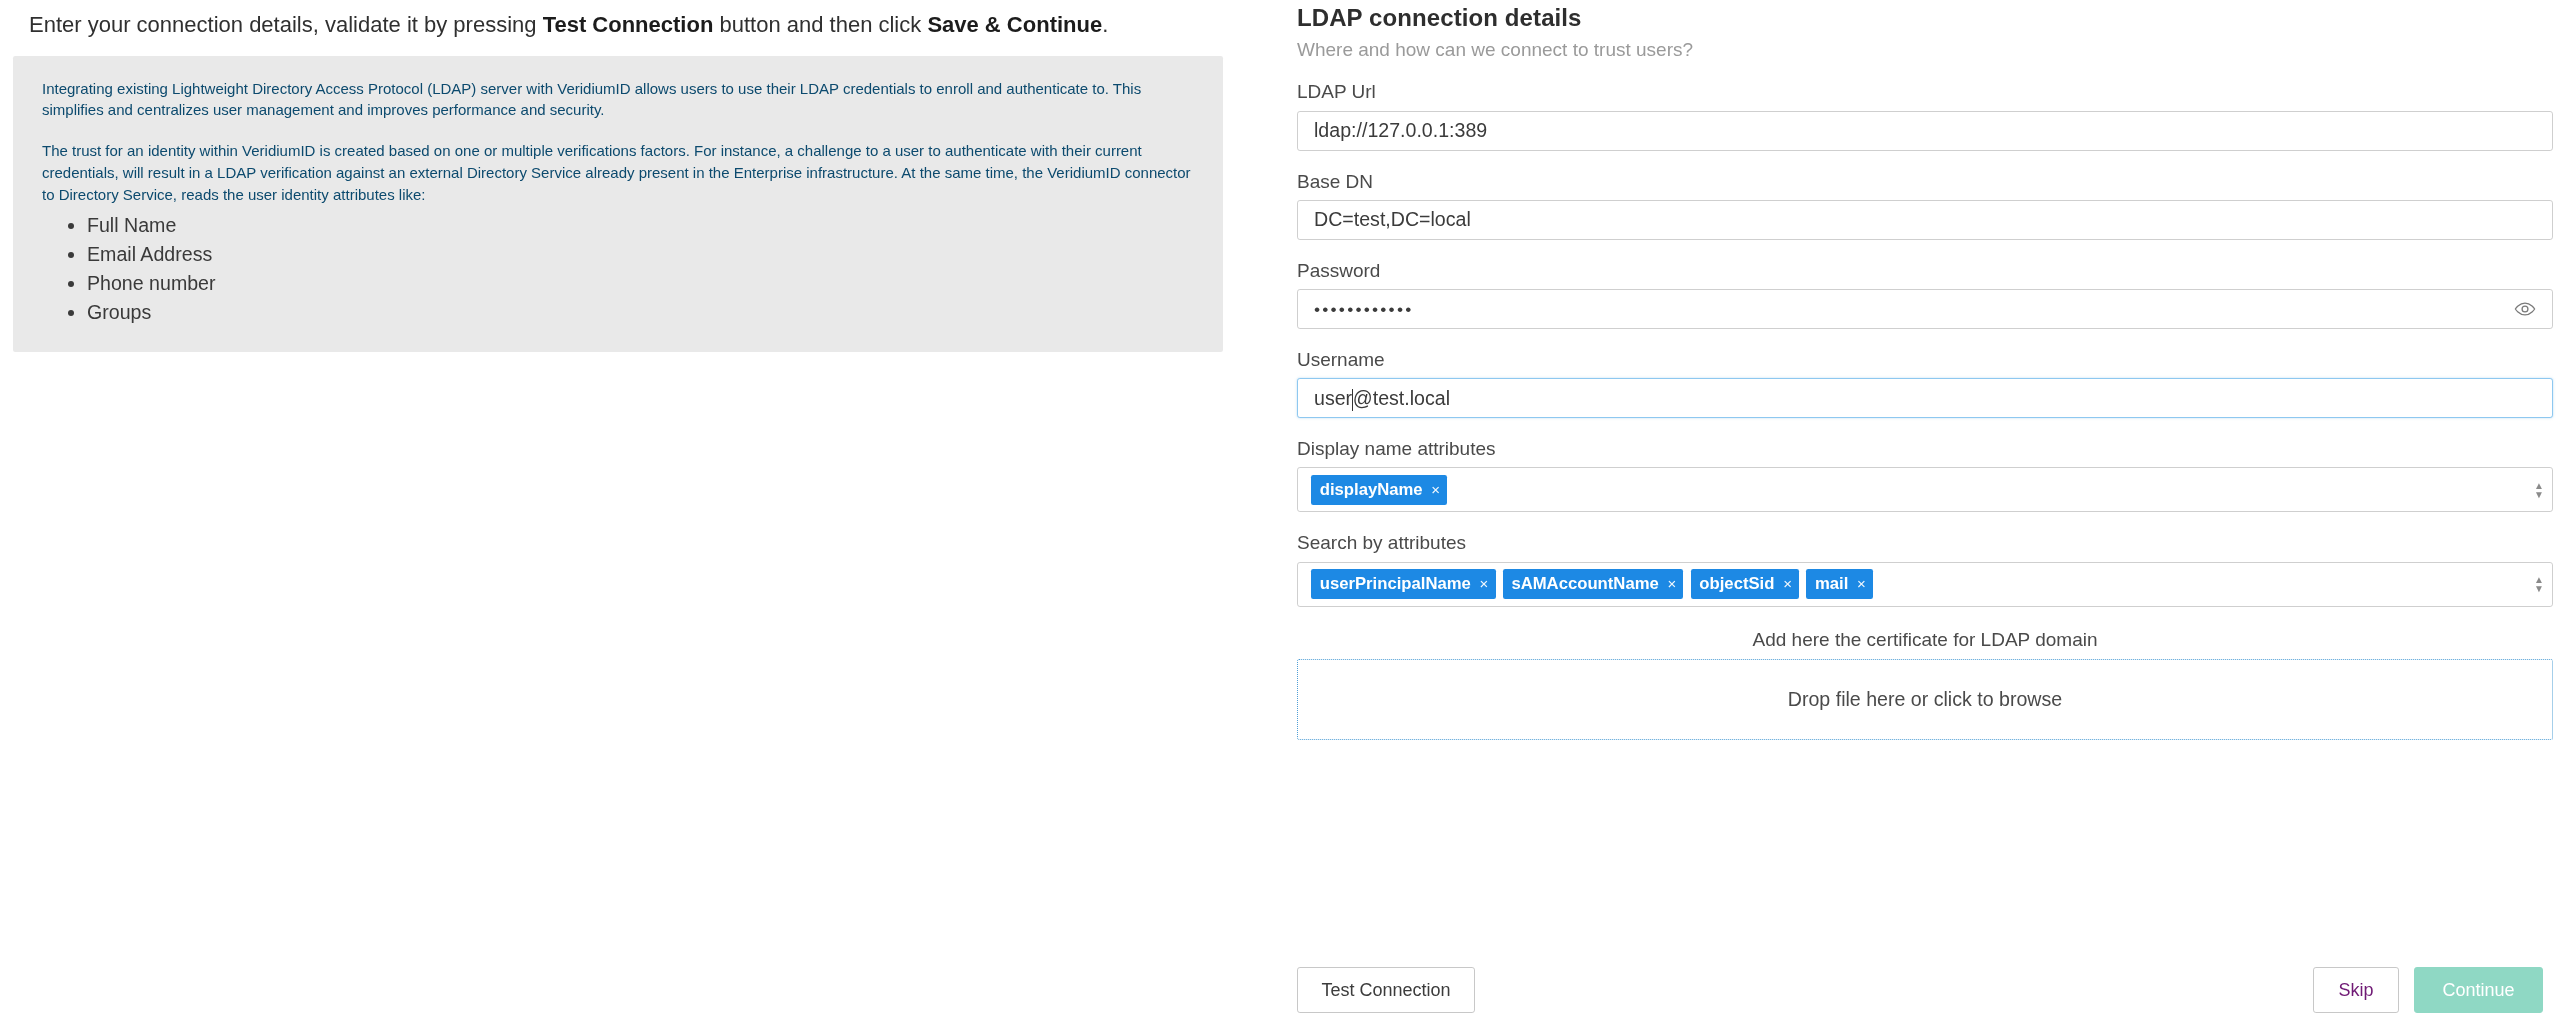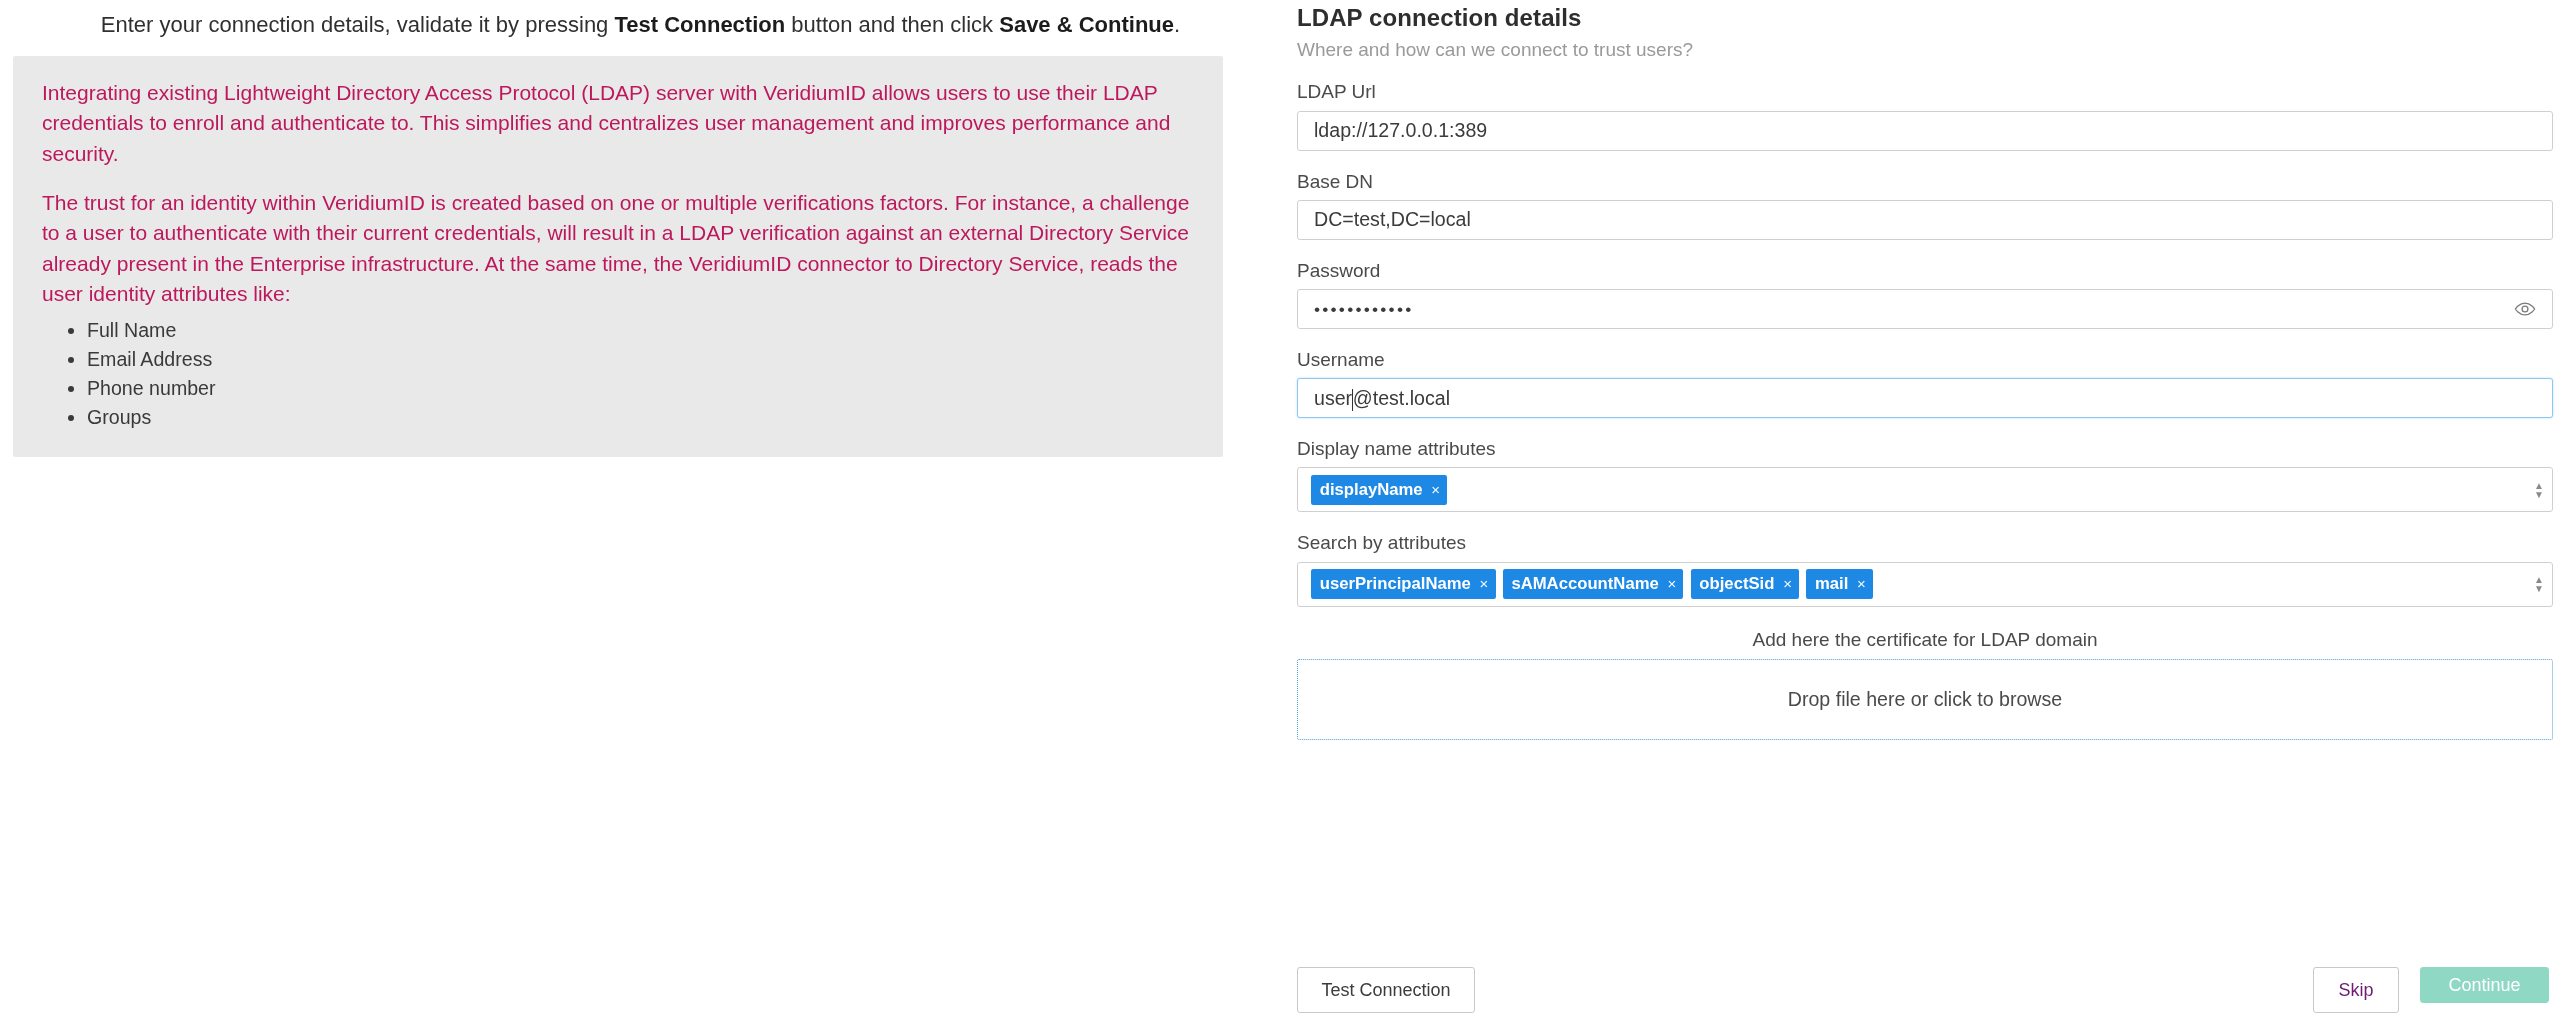--- a/index.html
+++ b/index.html
@@ -26,37 +26,36 @@
     position: absolute;
     left: 13px;
     top: 10px;
     width: 1239px;
   }
   .instruction {
     font-size: 22px;
     color: #303030;
     line-height: 1.35;
     padding-left: 16px;
-    text-align: center;
   }
   .instruction b { font-weight: bold; color: #1c1c1c; }
 
   .info-panel {
     margin-top: 16px;
     background: #e9e9e9;
     border-radius: 2.2px;
     padding: 22px 29px 25px 29px;
     width: 1210px;
     box-sizing: border-box;
   }
   .info-panel p {
     margin: 0 0 19px 0;
-    font-size: 21px;
+    font-size: 15px;
     line-height: 1.45;
-    color: #be185d;
+    color: #0c4a6e;
   }
   .info-panel p:last-of-type { margin-bottom: 6px; }
   .info-panel ul {
     margin: 0;
     padding-left: 45px;
     list-style: disc;
   }
   .info-panel li {
     font-size: 19.6px;
     line-height: 1.48;
@@ -237,24 +236,24 @@
     right: 159px;
     top: 0;
     width: 86px;
     height: 46px;
     background: #fff;
     border: 0.7px solid #c8c8c8;
     color: #701a75;
   }
   .btn-continue {
     position: absolute;
-    right: 9px;
+    right: 15px;
     top: 0;
     width: 129px;
-    height: 36px;
+    height: 46px;
     background: #8fd8c4;
     border: 0.7px solid #8fd8c4;
     color: #ffffff;
   }
 </style>
 </head>
 <body>
 
 <div class="page">
 

